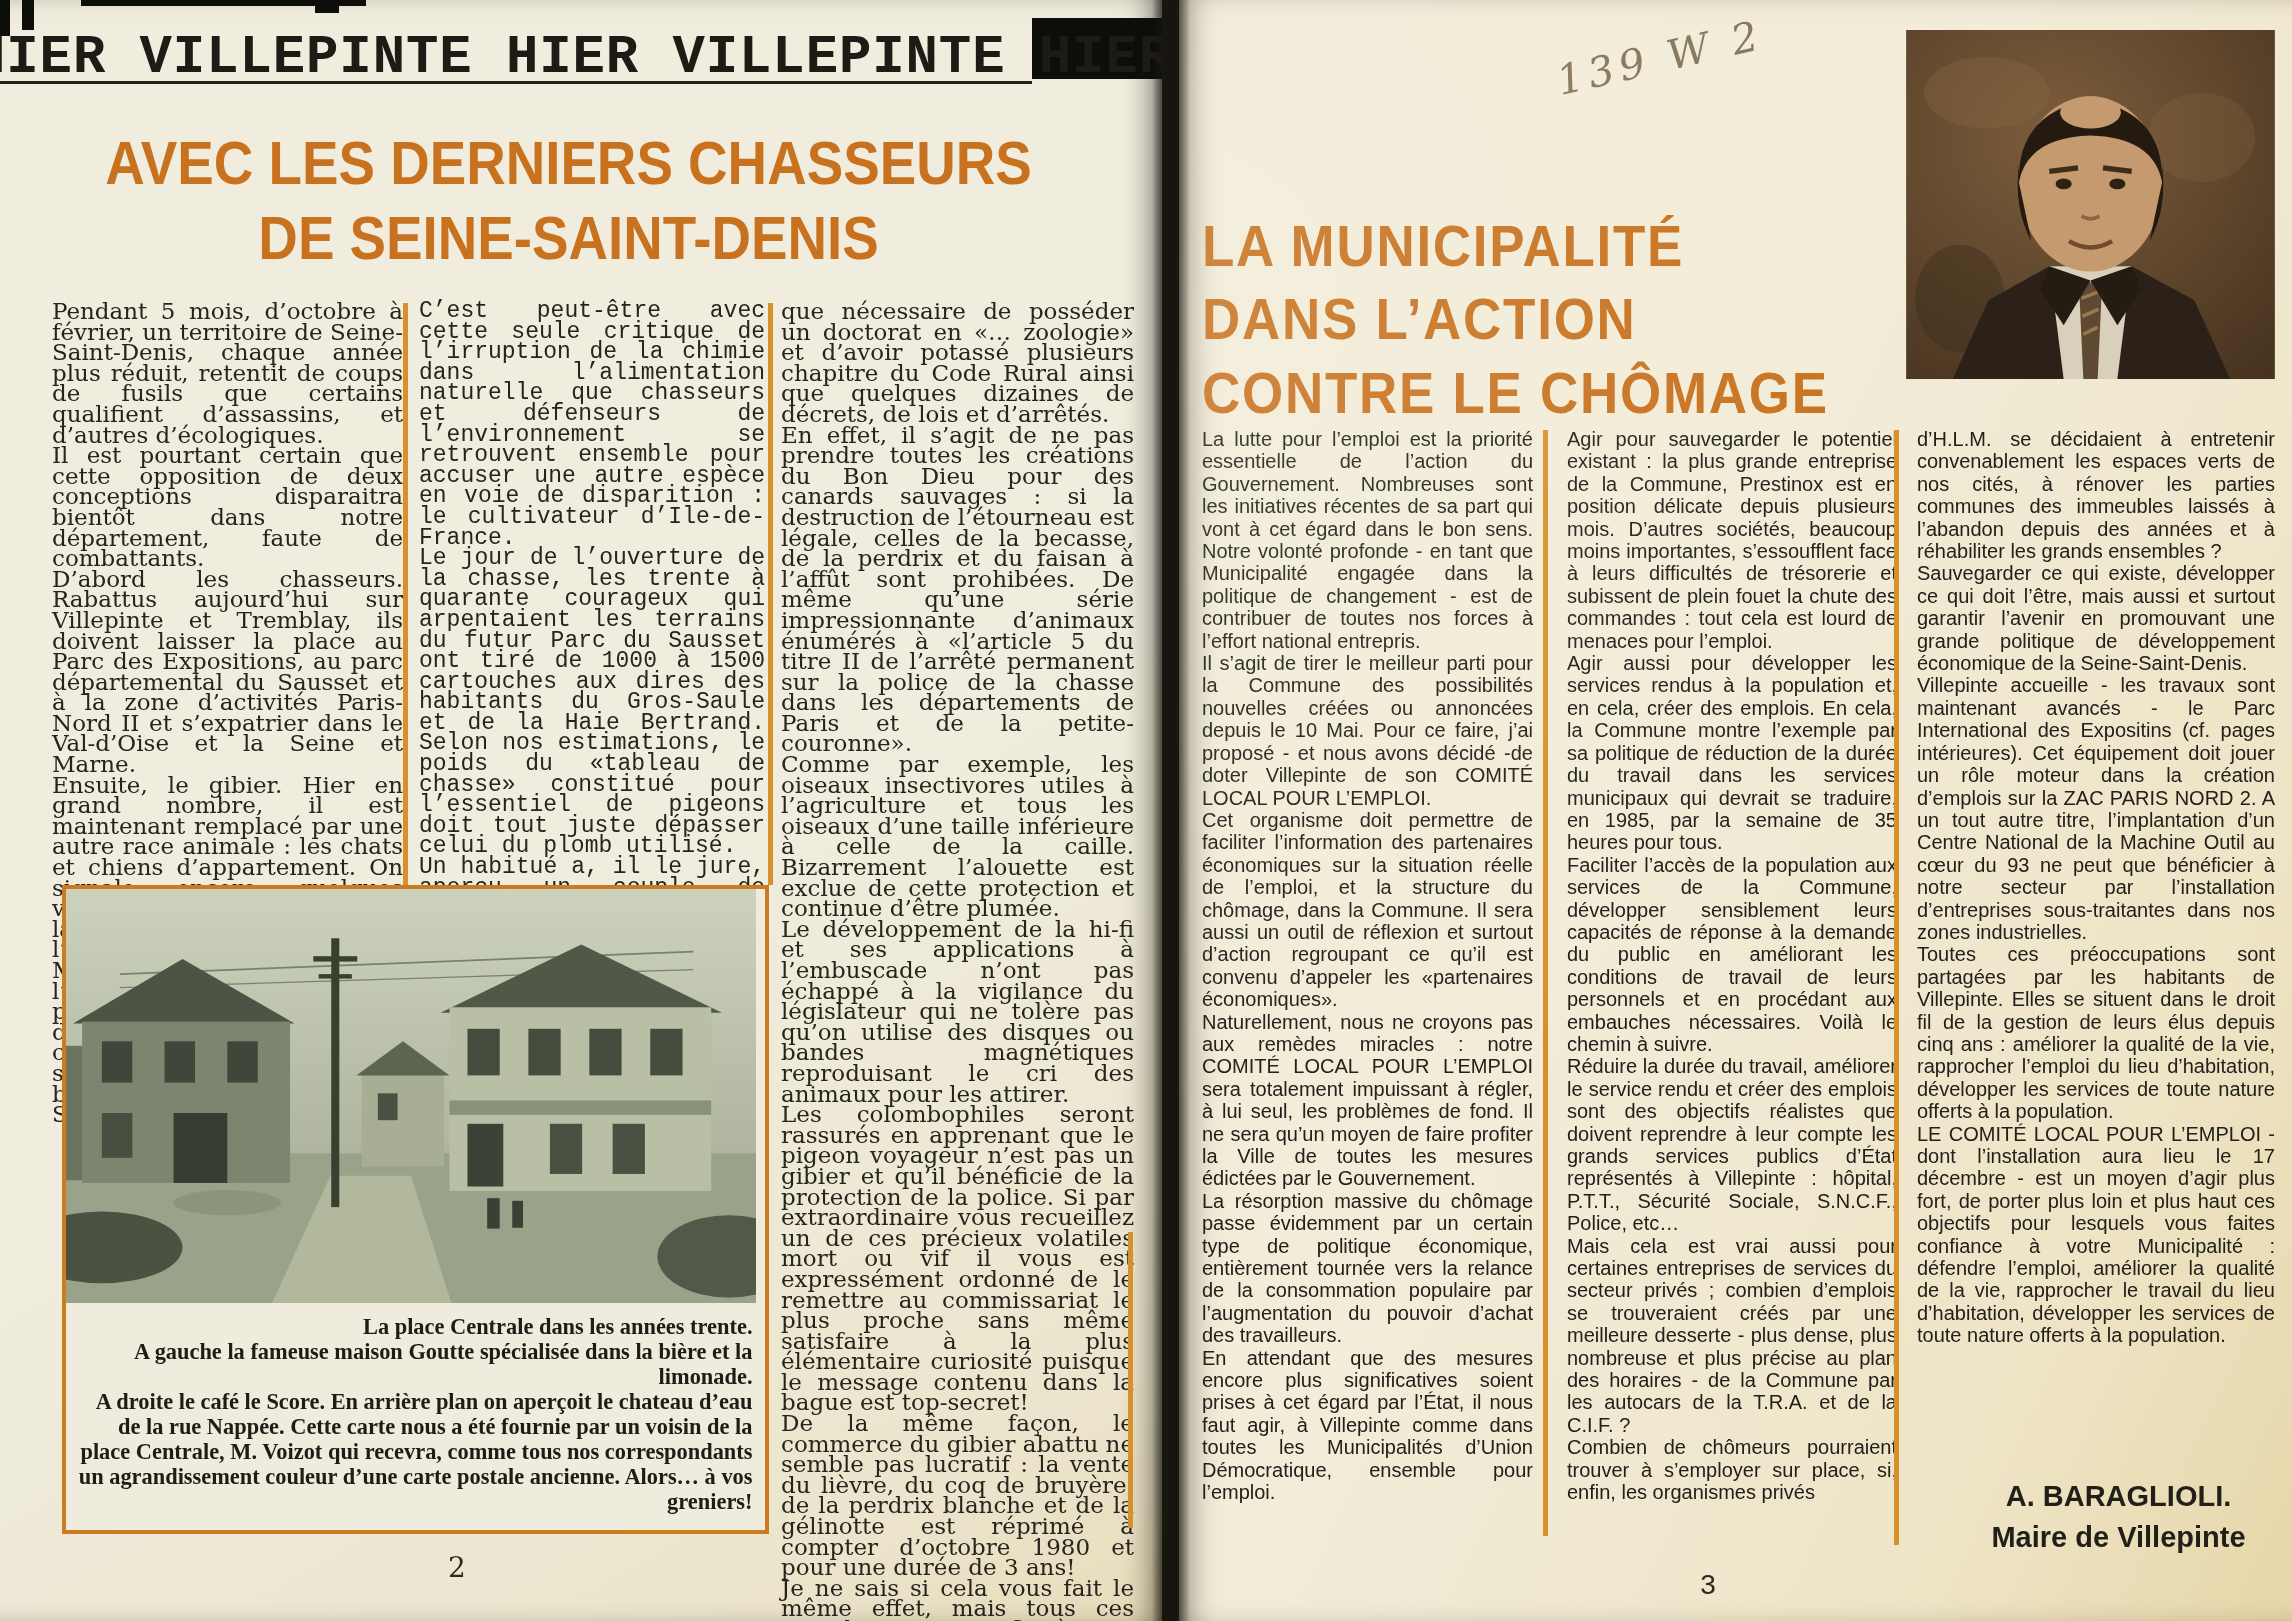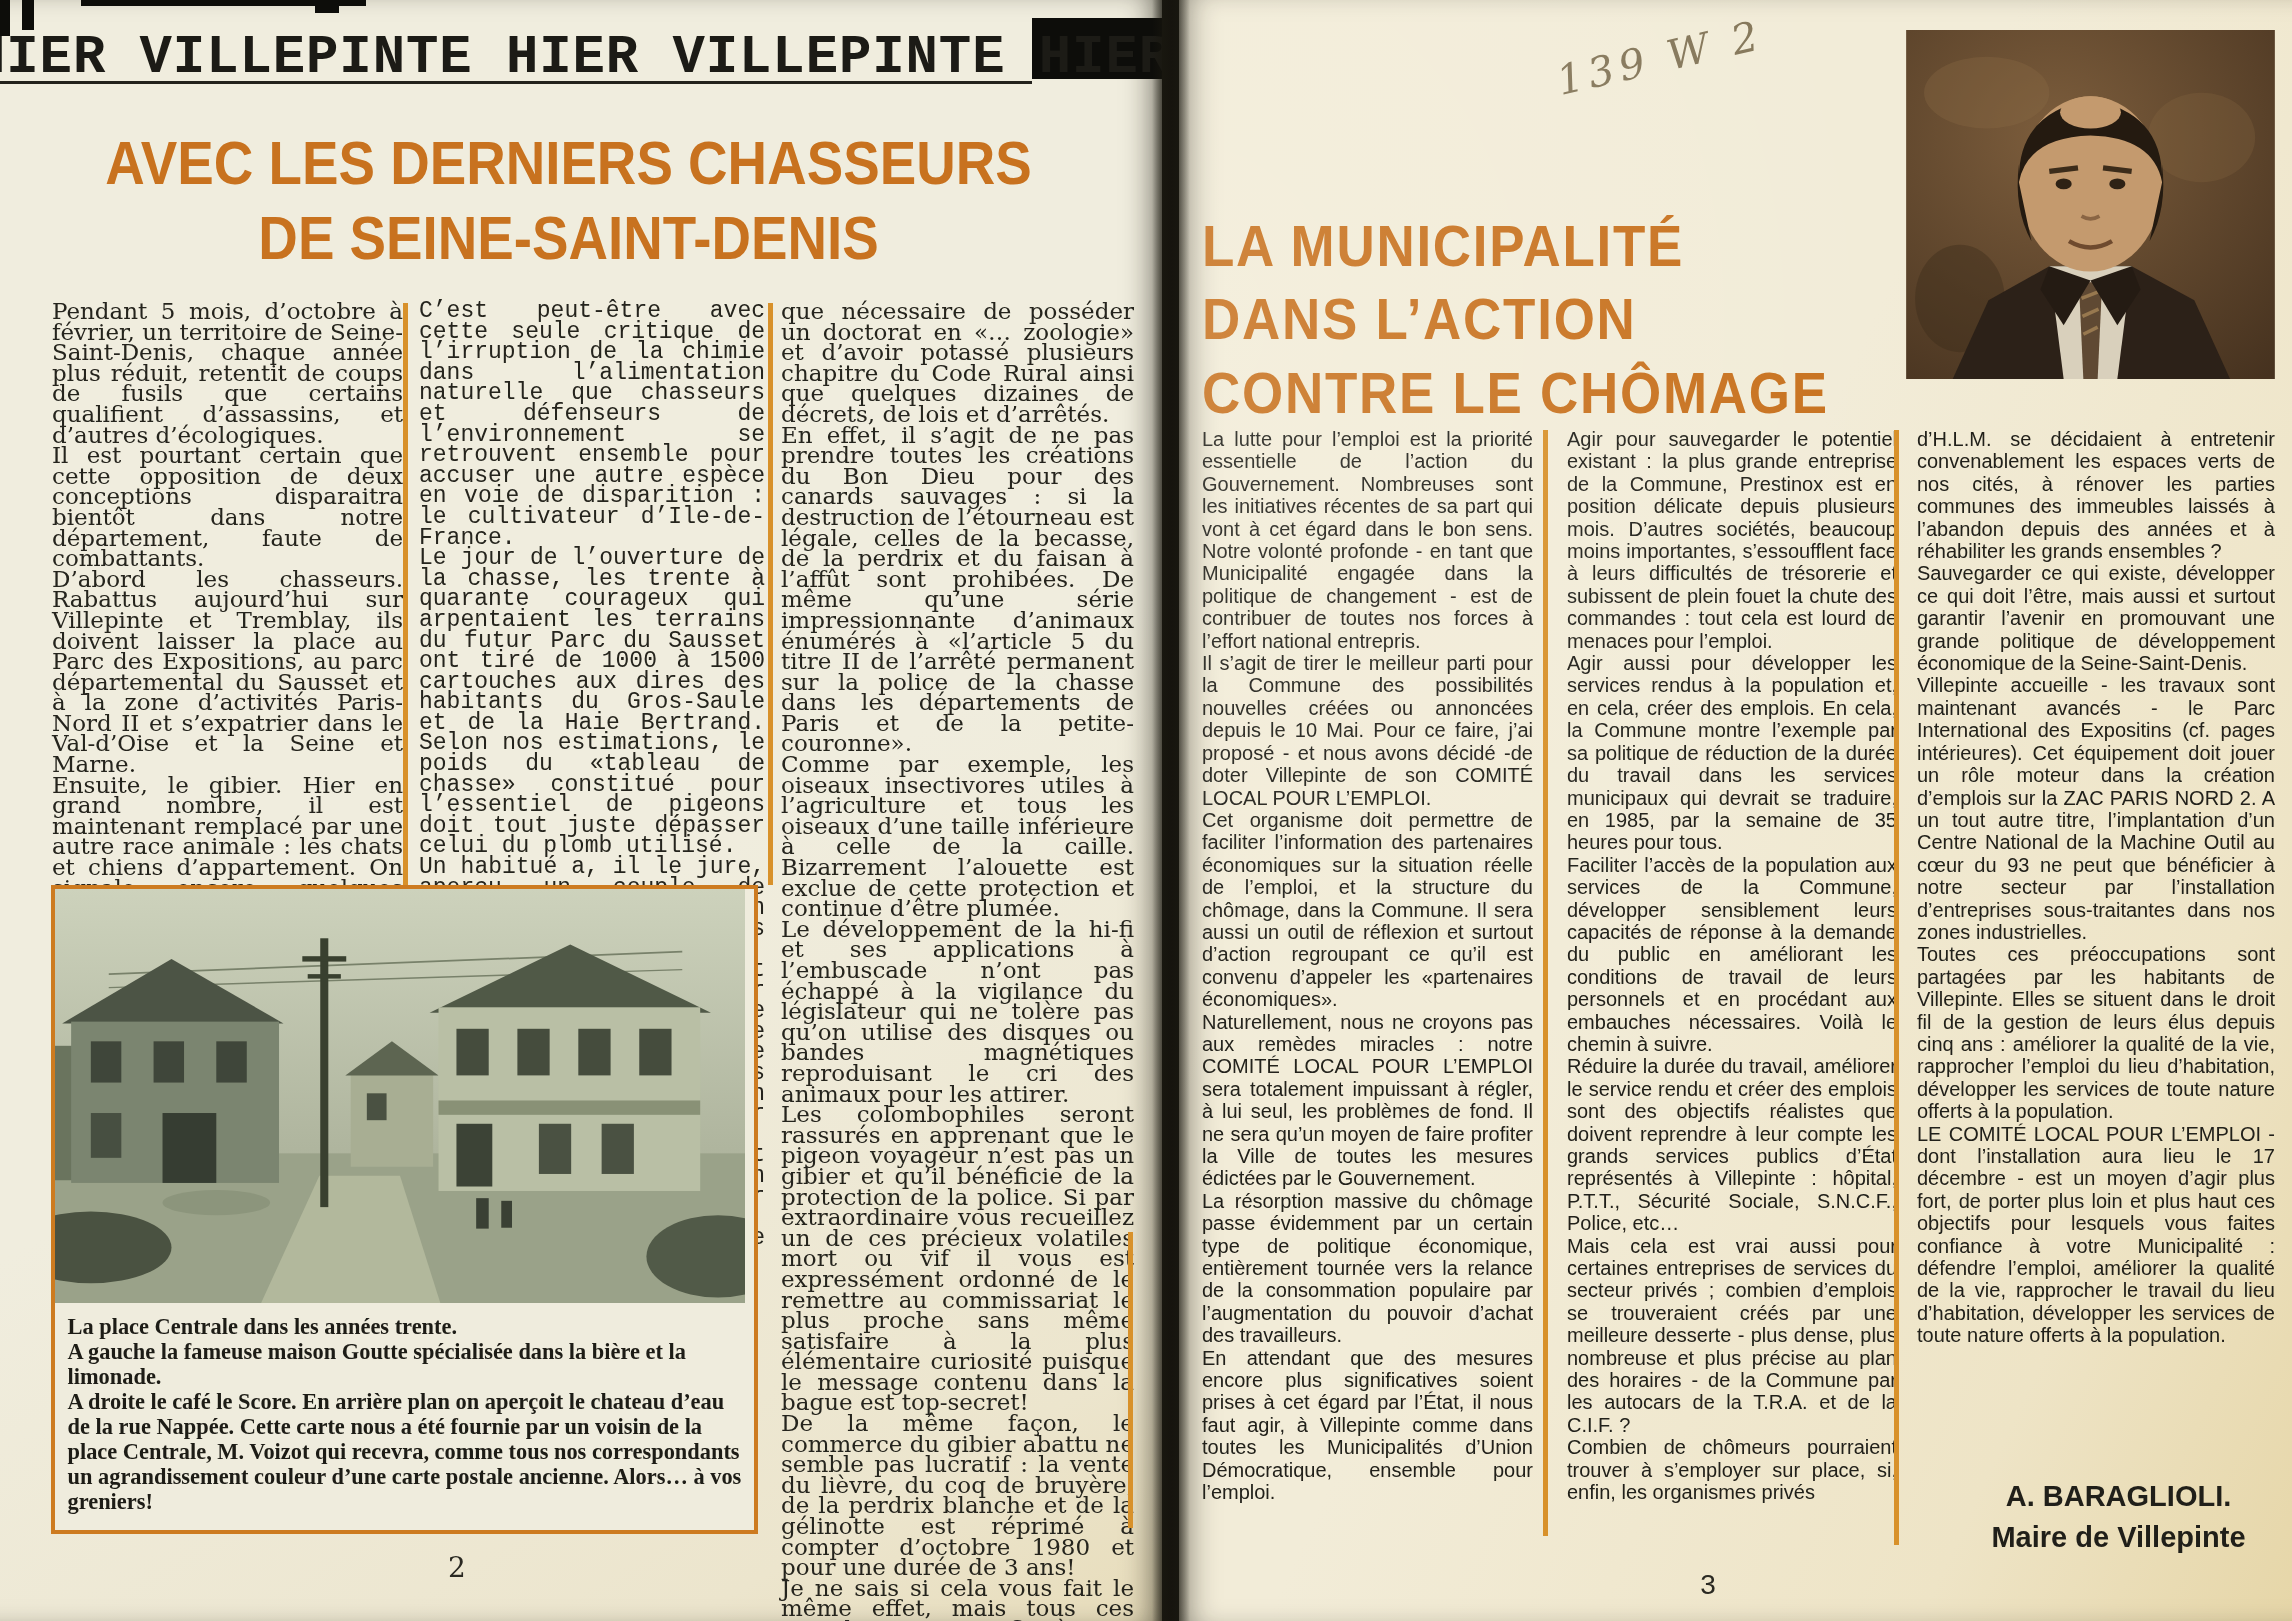--- a/index.html
+++ b/index.html
@@ -30,21 +30,21 @@
   .lp-body{position:absolute;top:301px;font-family:"DejaVu Serif","Liberation Serif",serif;
     font-size:23px;line-height:20.6px;text-align:justify;color:#25241d;}
   .lp-c1{left:52px;width:351px;}
   .lp-c2{left:419px;width:346px;font-family:Liberation Mono, monospace;}
   .lp-c3{left:781px;width:353px;}
   .lp-ps{font-style:italic;}
   .vsep{position:absolute;width:4.5px;background:#d8912a;}
   .ls1{left:403px;top:303px;height:584px;}
   .ls2{left:768px;top:303px;height:582px;}
   .ls3{left:1128px;top:1232px;height:296px;}
-  .photo-box{position:absolute;left:51px;top:885px;width:699px;height:641px;border:4.5px solid #cd7b20;background:#efecdd;}
+  .photo-box{position:absolute;left:62px;top:885px;width:699px;height:641px;border:4.5px solid #cd7b20;background:#efecdd;text-align:right;}
   .photo-box svg{display:block;}
   .photo-caption{padding:10.7px 12.5px 0 12.5px;font-family:"Liberation Serif",serif;font-weight:bold;
     font-size:22.4px;line-height:25px;color:#1d1c16;}
   .pageno{position:absolute;font-size:28px;color:#2a2922;}
   .pn-left{left:430px;top:1551px;font-family:"DejaVu Serif",serif;width:54px;text-align:center;}
   
   .hand-note{position:absolute;left:376px;top:34px;transform:rotate(-13deg);
     font-family:"DejaVu Serif",serif;font-style:italic;font-size:41px;color:#847659;letter-spacing:5.4px;}
   .rp-title{position:absolute;left:23px;font-weight:bold;font-size:54px;letter-spacing:1.8px;color:#c8721f;transform:scale(.98,1.05);transform-origin:left;}
   .rt1{top:215px;} .rt2{top:288px;} .rt3{top:362px;}

